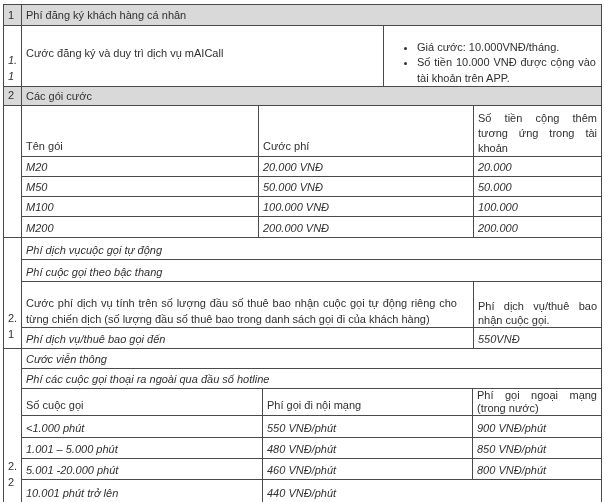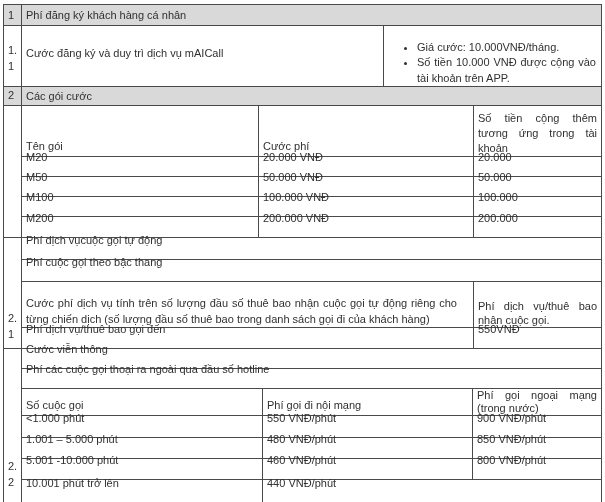--- a/index.html
+++ b/index.html
@@ -50,21 +50,21 @@
   .w-fill{flex:1 1 auto;}
   .w361{flex:0 0 361px;width:361px;}
   .w236{flex:0 0 236px;width:236px;}
   .w215{flex:0 0 215px;width:215px;}
   .w451{flex:0 0 451px;width:451px;}
   .w240{flex:0 0 240px;width:240px;}
   .w210{flex:0 0 210px;width:210px;}
   .longdesc{padding-right:16px;line-height:15.4px;padding-top:1px;}
   ul.bullets{margin:2px 0 0 0;padding:0 0 0 29px;line-height:15.5px;}
   ul.bullets li{text-align:justify;padding-right:1px;}
-  .pb2{padding-bottom:12px;}
+  .pb2{padding-bottom:2px;font-style:italic;}
   .pbnum6{padding-bottom:6px;}
   .pbnum12{padding-bottom:12px;}
 </style>
 </head>
 <body>
 
 <div class="doc">
 
   <div class="sec shade">
     <div class="num">
@@ -249,21 +249,21 @@
           </div>
         <div class="cell bl w210 pb2">
             <div>480 VNĐ/phút</div>
           </div>
         <div class="cell bl w-fill pb2">
             <div>850 VNĐ/phút</div>
           </div>
       </div>
       <div class="crow h21">
         <div class="cell w240 pb2">
-            <div>5.001 -10.000 phút</div>
+            <div>5.001 -20.000 phút</div>
           </div>
         <div class="cell bl w210 pb2">
             <div>460 VNĐ/phút</div>
           </div>
         <div class="cell bl w-fill pb2">
             <div>800 VNĐ/phút</div>
           </div>
       </div>
       <div class="crow h22">
         <div class="cell w240 pb2">

